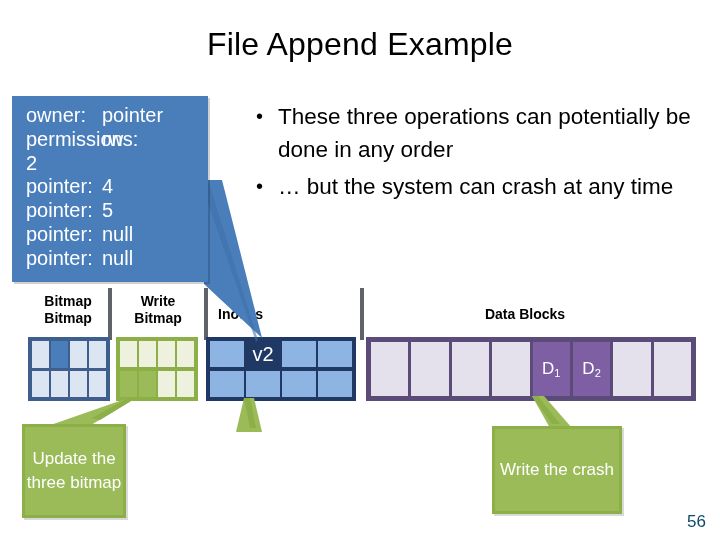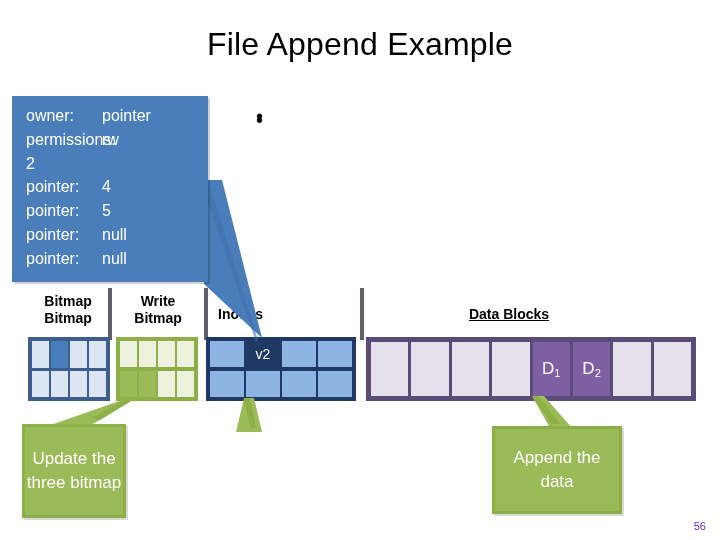--- a/index.html
+++ b/index.html
@@ -23,21 +23,21 @@
 
   
   #inode-callout{
     position:absolute;left:12px;top:96px;width:196px;height:186px;
     background:#4A7EBB;
     box-shadow:2px 2px 0 rgba(0,0,0,0.18);
     z-index:6;
   }
   #inode-table{
     position:absolute;left:14px;top:8px;
-    color:#ffffff;font-size:16px;line-height:23.8px;
+    color:#ffffff;font-size:20px;line-height:23.8px;
   }
   #inode-table .row{display:flex;white-space:nowrap;}
   #inode-table .k{width:76px;}
   #inode-table .v{}
 
   
   #inode-callout-tail{
     position:absolute;left:200px;top:180px;width:90px;height:165px;
     z-index:5;
   }
@@ -56,21 +56,21 @@
 
   
   .sect-label{
     position:absolute;
     font-size:14px;font-weight:bold;color:#000000;
     text-align:center;line-height:17px;
   }
   #label-inode-bitmap{left:26px;top:293px;width:84px;}
   #label-data-bitmap{left:116px;top:293px;width:84px;}
   #label-inodes{left:218px;top:306px;width:120px;text-align:left;}
-  #label-data-blocks{left:384px;top:306px;width:250px;text-decoration:underline;}
+  #label-data-blocks{left:400px;top:306px;width:250px;}
 
   
   .sep{position:absolute;width:4px;background:#5F6368;top:288px;height:52px;}
   #sep-1{left:108px;}
   #sep-2{left:204px;}
   #sep-3{left:360px;}
 
   
   #disk-strip{position:absolute;left:0;top:337px;width:720px;height:64px;}
 
@@ -92,21 +92,21 @@
   .cell-dbm.set{background:#9BBB59;}
 
   
   #region-inodes{left:206px;width:150px;background:#1F3864;border:2px solid #1F3864;}
   #region-inodes .gridrow{grid-template-columns:repeat(4,1fr);gap:2px;padding:2px;box-sizing:border-box;}
   .cell-inode{background:#8EB4E3;position:relative;}
   .cell-inode.set{background:#1F3864;}
   .cell-inode .clabel{
     position:absolute;left:0;top:0;width:100%;height:100%;
     display:flex;align-items:center;justify-content:center;
-    color:#ffffff;font-size:14px;
+    color:#ffffff;font-size:20px;
   }
 
   
   #region-datablocks{left:366px;width:330px;background:#5B4B78;border:2px solid #5B4B78;}
   #region-datablocks .gridrow1{display:grid;grid-template-columns:repeat(8,1fr);gap:3px;padding:3px;box-sizing:border-box;height:100%;}
   .cell-db{background:#E4E0EC;position:relative;}
   .cell-db.set{background:#7E5FA4;}
   .cell-db .clabel{
     position:absolute;left:0;top:0;width:100%;height:100%;
     display:flex;align-items:center;justify-content:center;
@@ -129,21 +129,21 @@
   }
   #callout-update-data-bitmap{left:22px;top:424px;width:104px;height:94px;}
   #callout-update-inode{left:182px;top:430px;width:112px;height:80px;}
   #callout-write-data{left:492px;top:426px;width:130px;height:88px;}
 
   .tail{position:absolute;z-index:3;}
 
   
   #page-number{
     position:absolute;right:14px;bottom:8px;
-    font-size:11px;color:#6d28d9;
+    font-size:17px;color:#0c4a6e;
   }
 </style>
 </head>
 <body>
 
 <div class="slide">
 
   <div id="slide-title">File Append Example</div>
 
   <svg id="inode-callout-tail" viewBox="0 0 90 165" preserveAspectRatio="none">
@@ -179,23 +179,25 @@
       <div class="row">
         <span class="k">pointer:</span>
         <span class="v">null</span>
       </div>
     </div>
   </div>
 
   <div id="bullet-list">
     <div class="bullet">
       <span class="dot">•</span>
+      <span>These three operations can potentially be done in any order</span>
     </div>
     <div class="bullet">
       <span class="dot">•</span>
+      <span>… but the system can crash at any time</span>
     </div>
   </div>
 
   <div class="sep" id="sep-1"></div>
   <div class="sep" id="sep-2"></div>
   <div class="sep" id="sep-3"></div>
 
   <div class="sect-label" id="label-inode-bitmap">
     <div>Bitmap</div>
     <div>Bitmap</div>
@@ -289,17 +291,17 @@
     <polygon points="12,0 22,0 30,34 4,34" fill="#9BBB59"></polygon>
     <polygon points="12,0 18,0 24,30 18,30" fill="#8CAF48"></polygon>
   </svg>
 
   <svg class="tail" style="left:526px;top:396px;width:62px;height:36px;" viewBox="0 0 62 36" preserveAspectRatio="none">
     <polygon points="6,0 18,0 46,32 24,32" fill="#9BBB59"></polygon>
     <polygon points="6,0 12,0 34,28 26,28" fill="#8CAF48"></polygon>
   </svg>
 
   <div class="action-callout" id="callout-update-data-bitmap">Update the three bitmap</div>
-  <div class="action-callout" id="callout-write-data">Append the data</div>
+  <div class="action-callout" id="callout-write-data">Write the crash</div>
 
   <div id="page-number">56</div>
 
 </div>
 
 </body></html>

